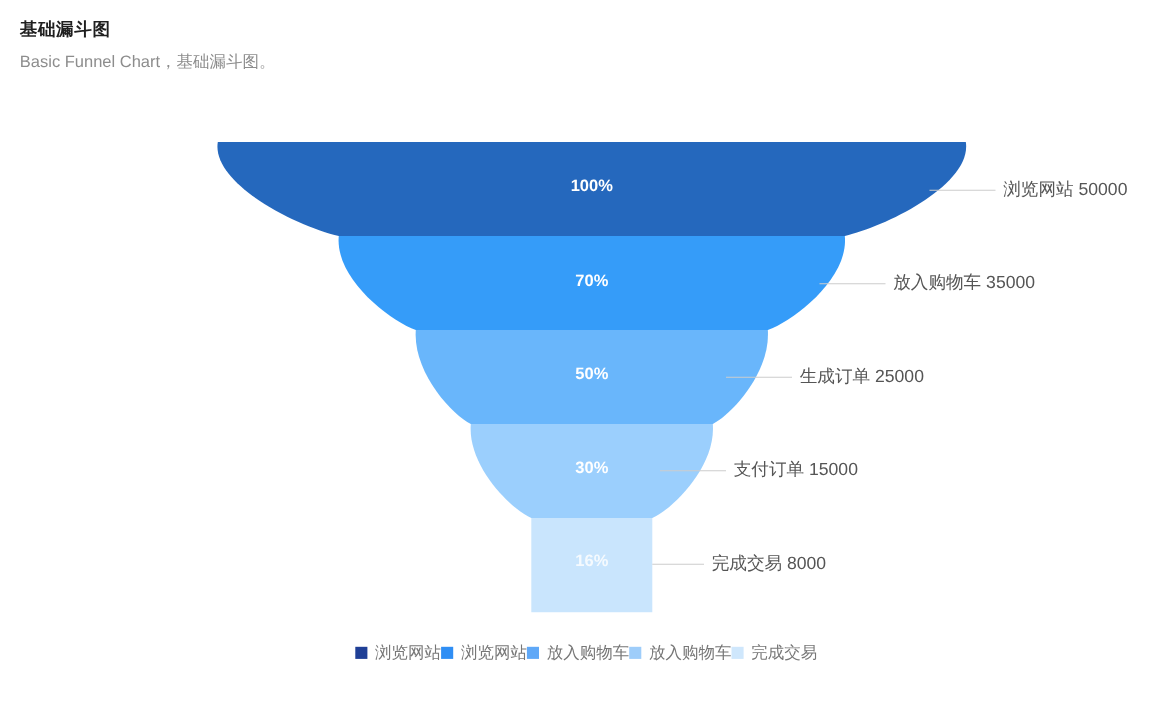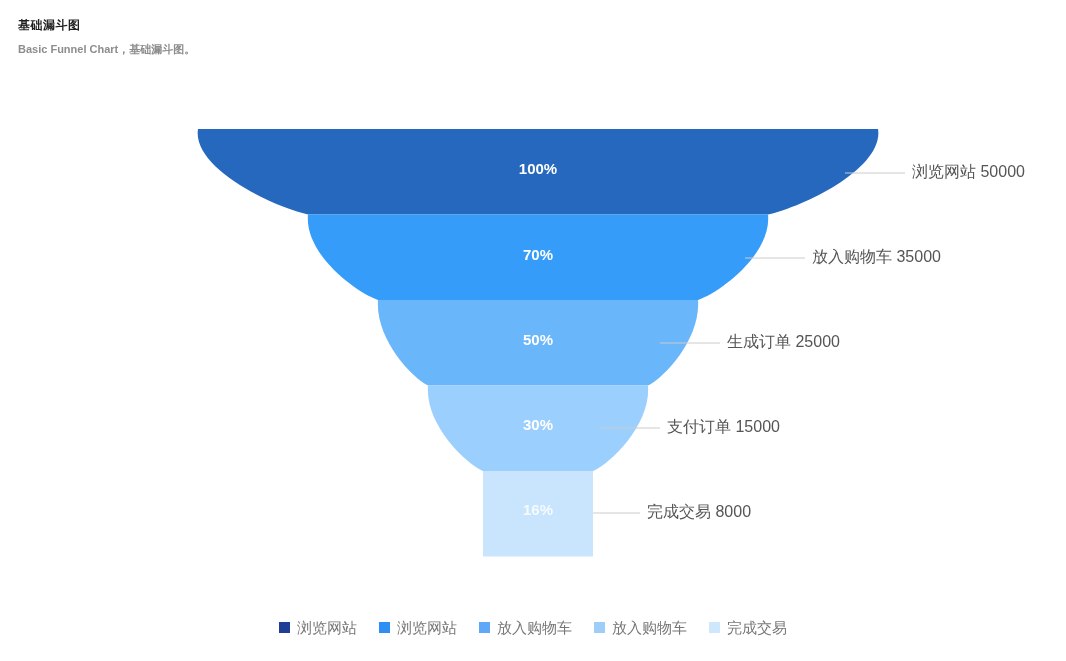--- a/index.html
+++ b/index.html
@@ -22,30 +22,30 @@
     height: 661px;
     background: #ffffff;
   }
   .header {
     position: absolute;
     left: 18px;
     top: 18px;
     width: 1000px;
   }
   .page-title {
-    font-size: 12px;
+    font-size: 16px;
     font-weight: bold;
     color: #1f1f1f;
     letter-spacing: 0.5px;
     margin: 0 0 10px 0;
     line-height: 1.2;
   }
   .page-subtitle {
-    font-size: 11px;
-    font-weight: bold;
+    font-size: 15px;
+    font-weight: normal;
     color: #8d8d8d;
     margin: 0;
     line-height: 1.3;
   }
   #chart-area {
     position: absolute;
     left: 0;
     top: 96px;
     width: 888px;
     height: 565px;
@@ -79,22 +79,20 @@
     fill: none;
   }
   .legend-row {
     position: absolute;
     left: 0;
     top: 586px;
     width: 1066px;
     display: flex;
     align-items: flex-start;
     justify-content: center;
-    gap: 22px;
-    margin-top: 34px;
   }
   .legend-item {
     display: flex;
     align-items: center;
     gap: 7px;
     cursor: pointer;
   }
   .legend-swatch {
     width: 11px;
     height: 11px;

